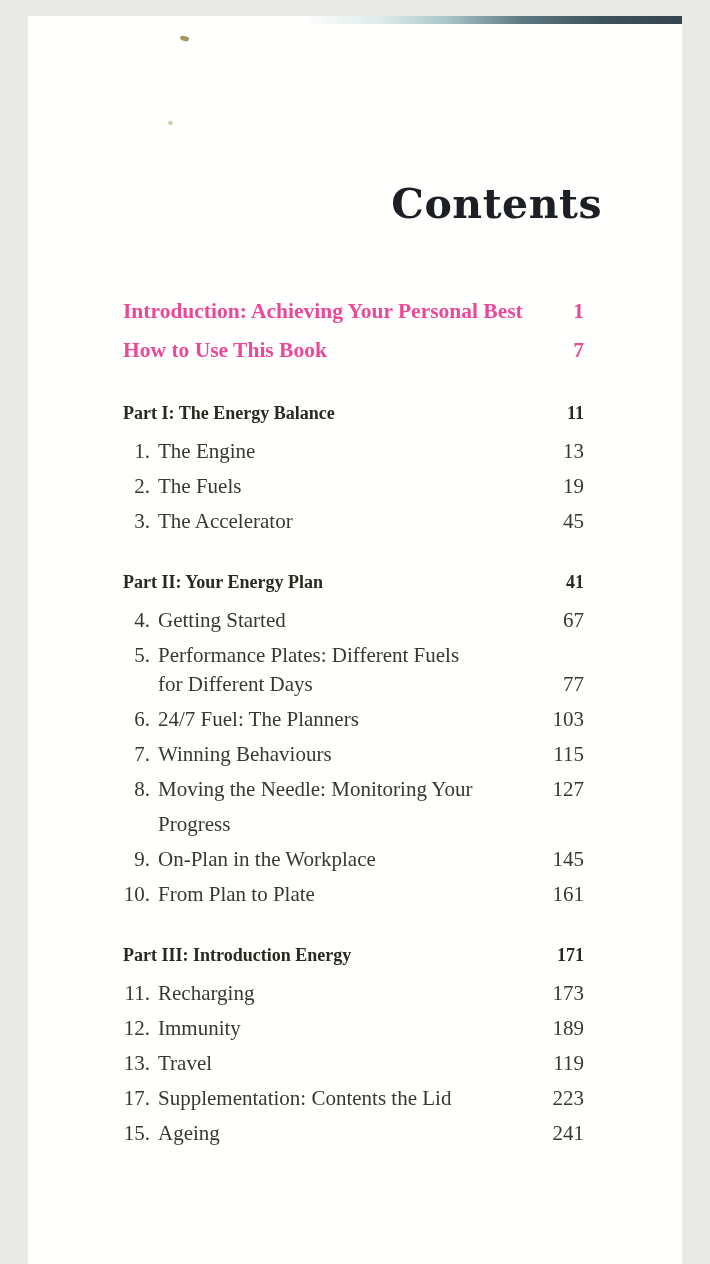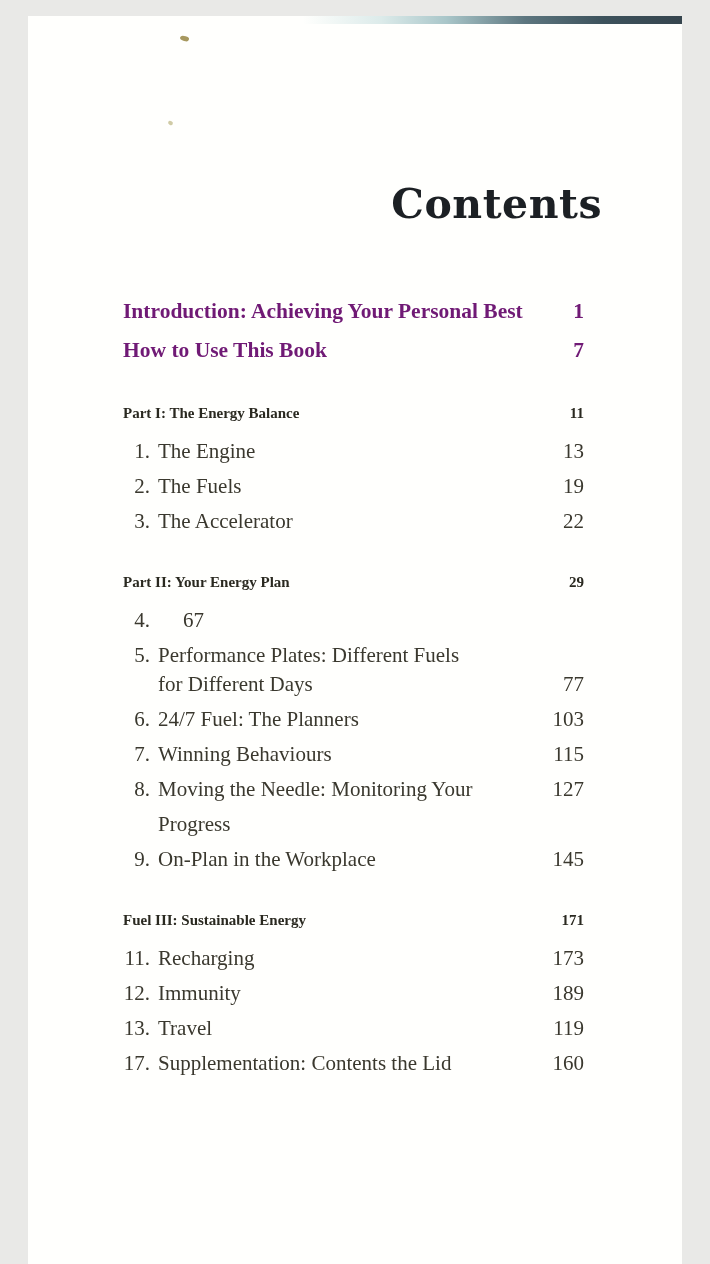--- a/index.html
+++ b/index.html
@@ -62,22 +62,22 @@
     font-size: 21px;
   }
   .row { display: flex; align-items: baseline; line-height: 35px; }
   .row .t { flex: 1; }
   .row .pg {
     flex: none;
     min-width: 46px;
     text-align: right;
     white-space: nowrap;
   }
-  .fm { font-weight: bold; color: #701a75; line-height: 39px; font-size: 21.5px; }
-  .part { font-weight: bold; color: #2a2920; font-size: 15px; margin-top: 26px; margin-bottom: 3px; }
+  .fm { font-weight: bold; color: #ec4899; line-height: 39px; font-size: 21.5px; }
+  .part { font-weight: bold; color: #2a2920; font-size: 18px; margin-top: 26px; margin-bottom: 3px; }
   .ch .num {
     flex: none;
     width: 27px;
     text-align: right;
     margin-right: 8px;
   }
   .ch2 { margin-left: 35px; line-height: 29px; margin-top: -3px; margin-bottom: 3px; }
 </style>
 </head>
 <body>
@@ -111,29 +111,30 @@
       <span class="pg">13</span>
     </div>
     <div class="row ch">
       <span class="num">2.</span>
       <span class="t">The Fuels</span>
       <span class="pg">19</span>
     </div>
     <div class="row ch">
       <span class="num">3.</span>
       <span class="t">The Accelerator</span>
-      <span class="pg">22</span>
+      <span class="pg">45</span>
     </div>
 
     <div class="row part">
       <span class="t">Part II: Your Energy Plan</span>
-      <span class="pg">29</span>
+      <span class="pg">41</span>
     </div>
     <div class="row ch">
       <span class="num">4.</span>
+      <span class="t">Getting Started</span>
       <span class="pg">67</span>
     </div>
     <div class="row ch">
       <span class="num">5.</span>
       <span class="t">Performance Plates: Different Fuels</span>
     </div>
     <div class="row ch2">
       <span class="t">for Different Days</span>
       <span class="pg">77</span>
     </div>
@@ -150,40 +151,50 @@
     <div class="row ch">
       <span class="num">8.</span>
       <span class="t">Moving the Needle: Monitoring Your Progress</span>
       <span class="pg">127</span>
     </div>
     <div class="row ch">
       <span class="num">9.</span>
       <span class="t">On-Plan in the Workplace</span>
       <span class="pg">145</span>
     </div>
+    <div class="row ch">
+      <span class="num">10.</span>
+      <span class="t">From Plan to Plate</span>
+      <span class="pg">161</span>
+    </div>
 
     <div class="row part">
-      <span class="t">Fuel III: Sustainable Energy</span>
+      <span class="t">Part III: Introduction Energy</span>
       <span class="pg">171</span>
     </div>
     <div class="row ch">
       <span class="num">11.</span>
       <span class="t">Recharging</span>
       <span class="pg">173</span>
     </div>
     <div class="row ch">
       <span class="num">12.</span>
       <span class="t">Immunity</span>
       <span class="pg">189</span>
     </div>
     <div class="row ch">
       <span class="num">13.</span>
       <span class="t">Travel</span>
       <span class="pg">119</span>
     </div>
     <div class="row ch">
       <span class="num">17.</span>
       <span class="t">Supplementation: Contents the Lid</span>
-      <span class="pg">160</span>
+      <span class="pg">223</span>
+    </div>
+    <div class="row ch">
+      <span class="num">15.</span>
+      <span class="t">Ageing</span>
+      <span class="pg">241</span>
     </div>
 
   </div>
 </div>
 
 </body></html>

